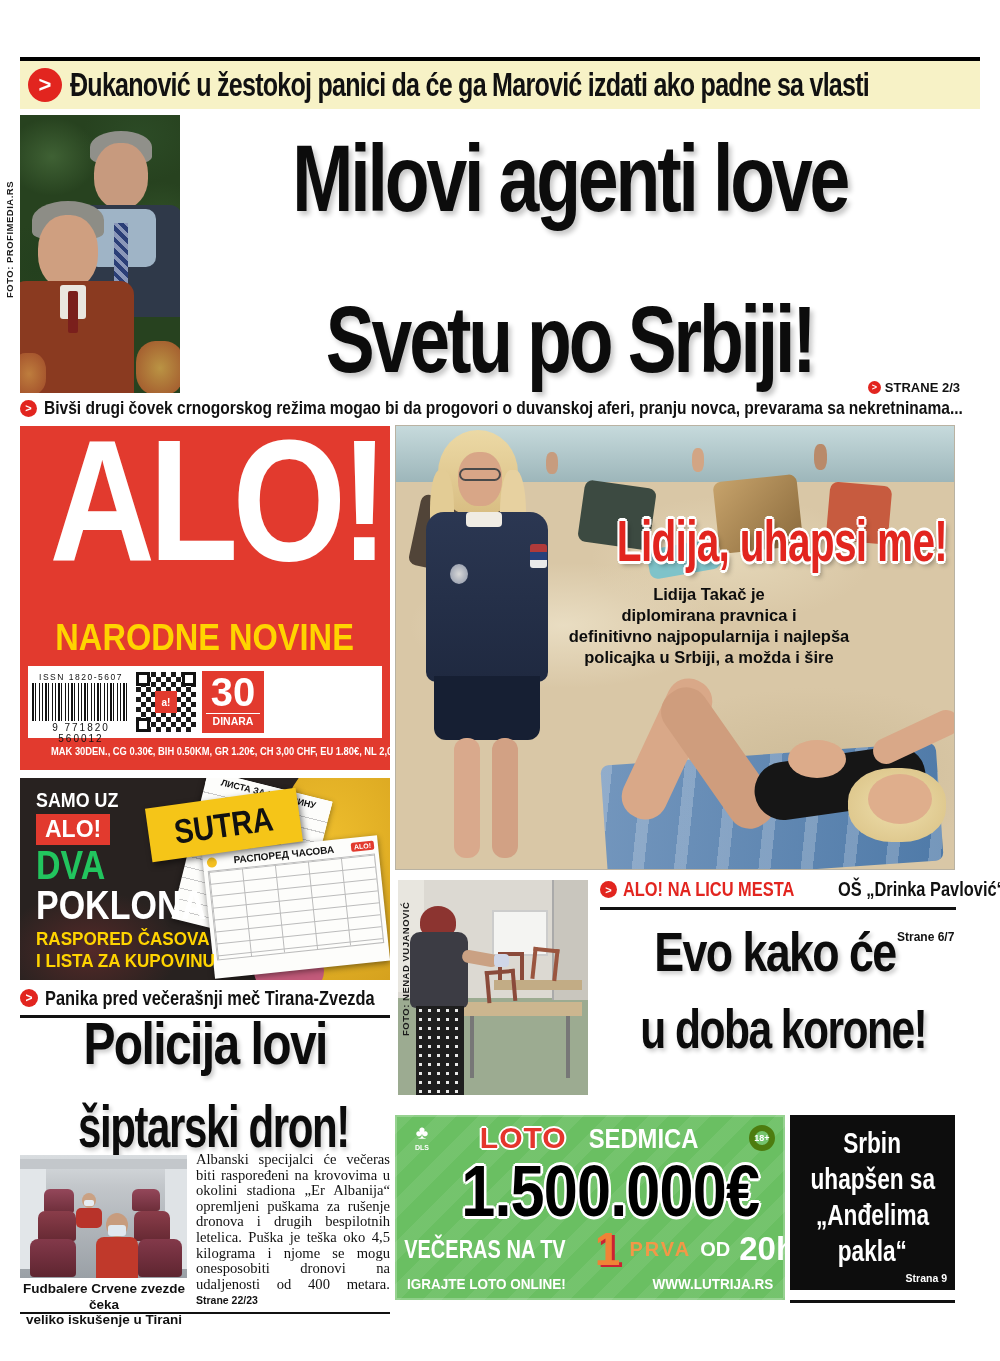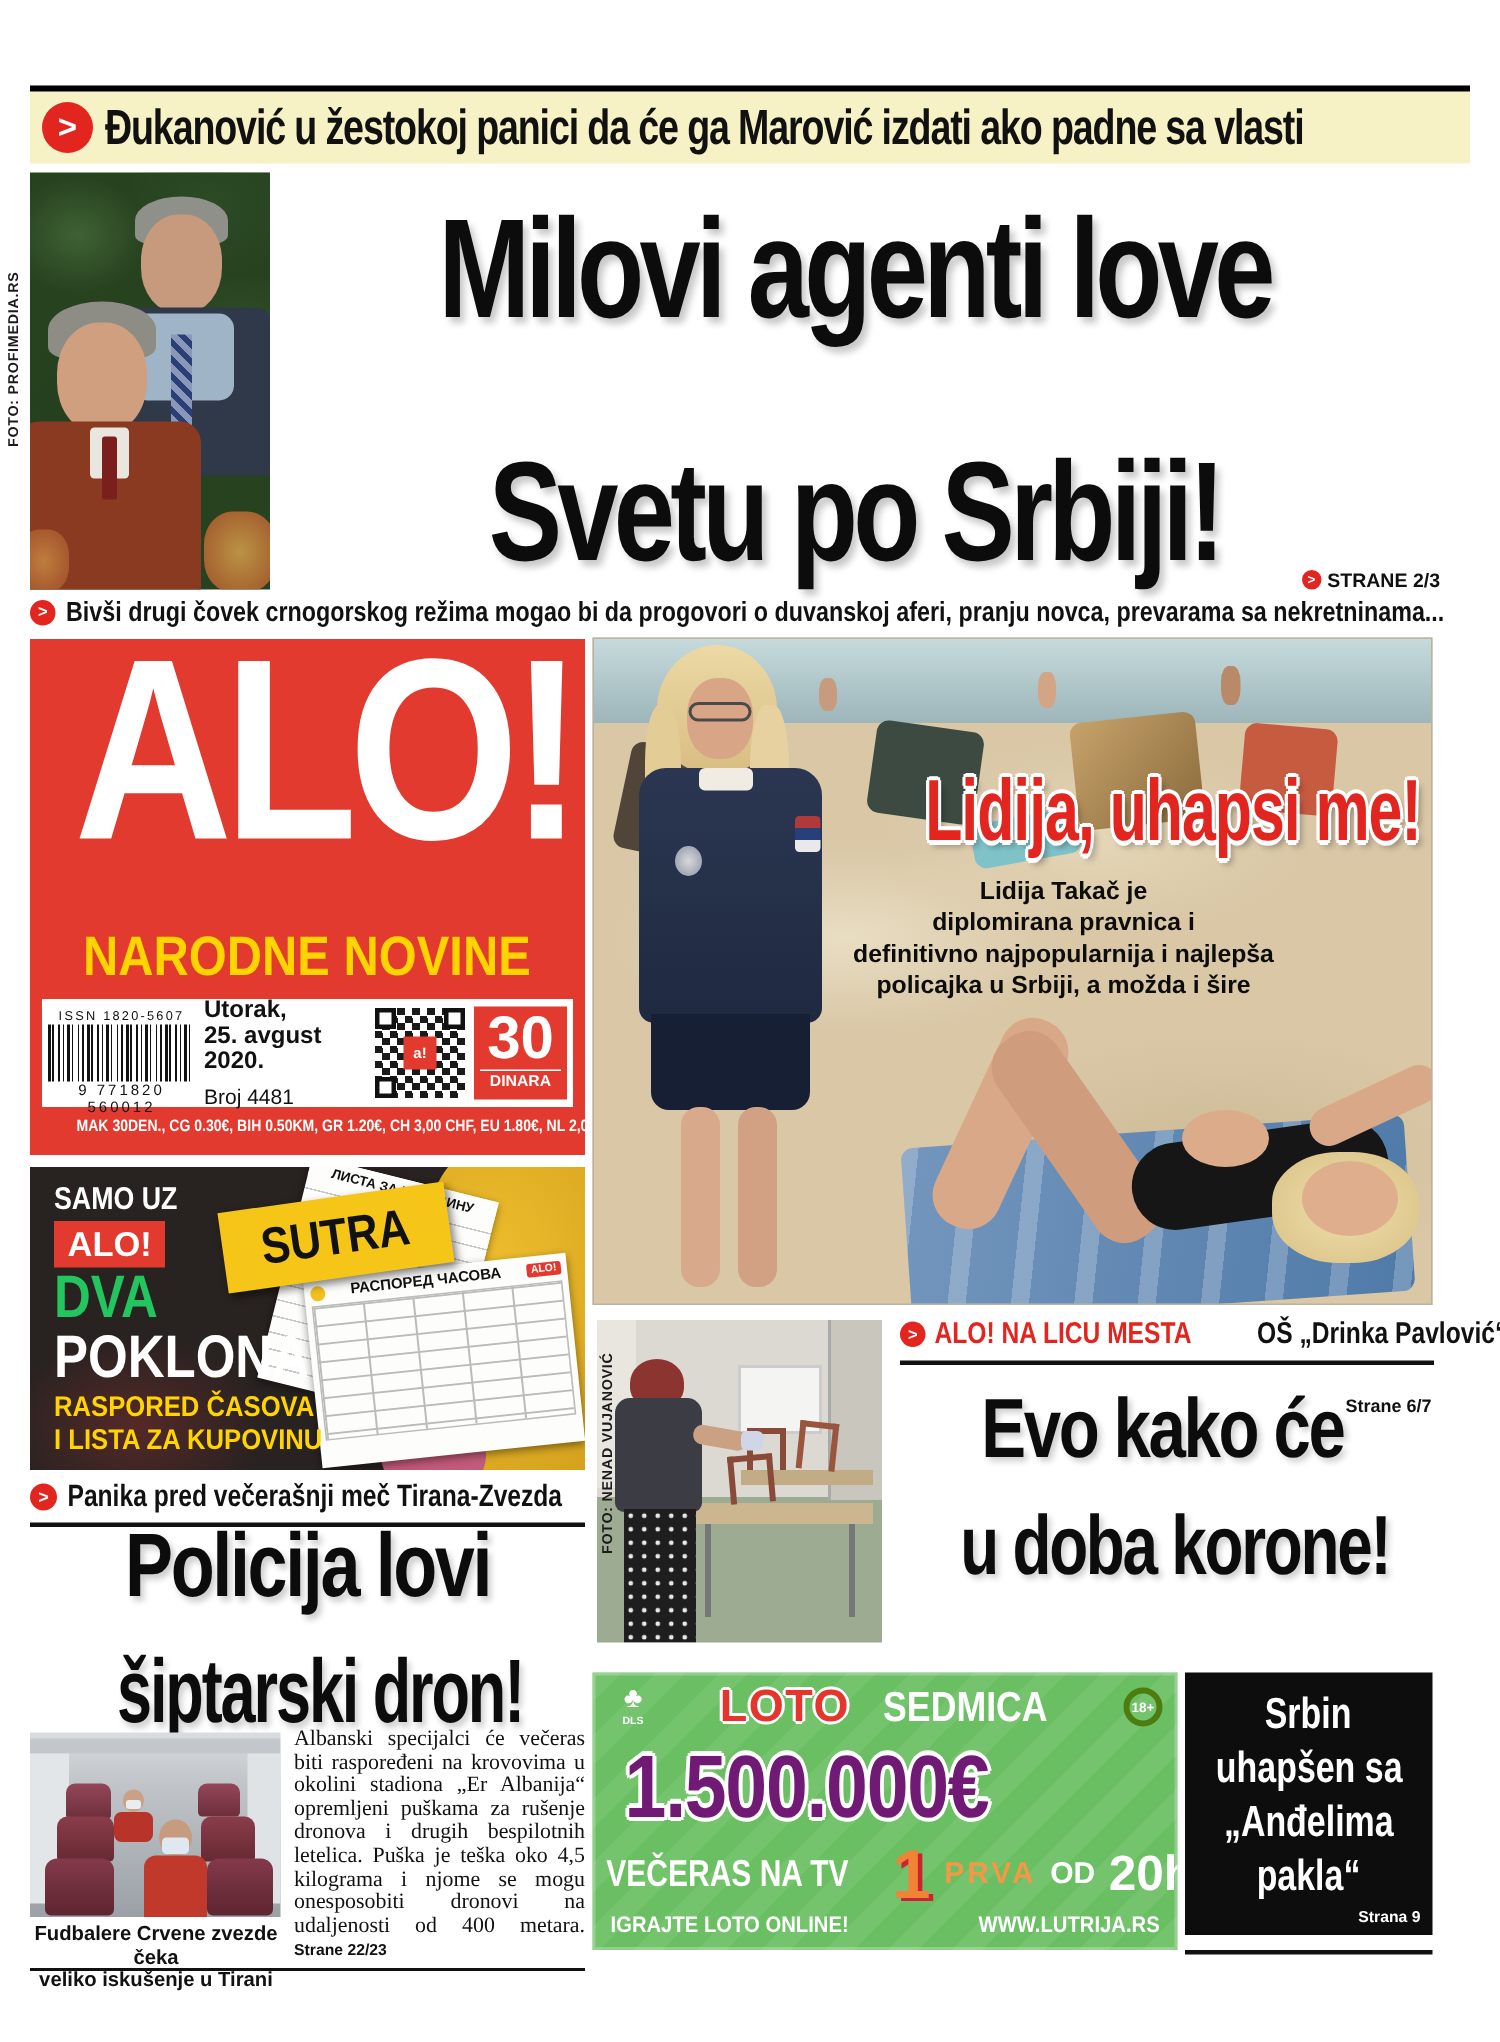--- a/index.html
+++ b/index.html
@@ -138,24 +138,24 @@
   .loto::before{content:"";position:absolute;inset:0;
      background:repeating-linear-gradient(135deg,rgba(255,255,255,.07) 0 14px,transparent 14px 30px);}
   .loto-row1{position:absolute;left:10px;right:10px;top:6px;display:flex;align-items:center;}
   .dls{width:34px;text-align:center;color:#fff;line-height:11px;}
   .dls-club{font-size:19px;line-height:18px;}
   .dls-name{font-size:7px;font-weight:bold;}
   .loto-brandwrap{flex:1;text-align:center;}
   .loto-brand{font-size:30px;font-weight:bold;color:#e5352c;letter-spacing:1px;
      text-shadow:-2px 0 #fff,2px 0 #fff,0 -2px #fff,0 2px #fff,-1px -1px #fff,1px 1px #fff,-1px 1px #fff,1px -1px #fff;}
   .loto-prod{font-size:28px;font-weight:bold;color:#fff;margin-left:8px;}
-  .age{width:26px;height:26px;border:4px solid #4d7c0f;border-radius:50%;color:#fff;font-size:9px;
+  .age{width:26px;height:26px;border:6px solid #4d7c0f;border-radius:50%;color:#fff;font-size:9px;
        font-weight:bold;display:flex;align-items:center;justify-content:center;box-sizing:border-box;}
-  .loto-amount{position:absolute;left:0;top:40px;width:100%;text-align:left;font-size:59px;
-     font-weight:bold;color:#701a75;letter-spacing:-1px;line-height:72px;
+  .loto-amount{position:absolute;left:0;top:40px;width:100%;text-align:right;font-size:72px;
+     font-weight:bold;color:#000000;letter-spacing:-1px;line-height:72px;
      text-shadow:-3px 0 #fff,3px 0 #fff,0 -3px #fff,0 3px #fff,-2px -2px #fff,2px 2px #fff,-2px 2px #fff,2px -2px #fff;}
   .loto-row3{position:absolute;left:0;top:114px;width:100%;display:flex;align-items:center;
              justify-content:center;gap:9px;}
   .lw-pre{font-size:25px;font-weight:bold;color:#fff;}
   .tv1{font-size:46px;font-weight:bold;color:#f08336;line-height:40px;text-shadow:3px 2px 0 #c23;}
   .tvname{font-size:20px;font-weight:bold;color:rgba(250,150,70,.95);letter-spacing:2px;}
   .lw-mid{font-size:20px;font-weight:bold;color:#fff;}
   .lw-time{font-size:33px;font-weight:bold;color:#fff;}
   .loto-row4{position:absolute;left:12px;right:12px;bottom:8px;display:flex;justify-content:space-between;
              color:#fff;font-size:15px;font-weight:bold;}
@@ -211,25 +211,20 @@
   </div>
 
   <div class="abs masthead">
     <div class="alo-logo"><span class="cx" style="--sx:.85">ALO!</span></div>
     <div class="alo-tag"><span class="cx" style="--sx:.88">NARODNE NOVINE</span></div>
     <div class="mast-panel">
       <div class="bc">
         <div class="bc-issn">ISSN 1820-5607</div>
         <div class="bc-bars"></div>
         <div class="bc-digits">9 771820 560012</div>
-      </div>
-      <div class="mast-date">
-        <div class="mast-day">Utorak,</div>
-        <div class="mast-dt">25. avgust 2020.</div>
-        <div class="mast-issue">Broj 4481</div>
       </div>
       <div class="qr">
         <div class="qr-f" style="left:0;top:0;"></div>
         <div class="qr-f" style="right:0;top:0;"></div>
         <div class="qr-f" style="left:0;bottom:0;"></div>
         <div class="qr-c">a!</div>
       </div>
       <div class="price-box">
         <div class="price-val">30</div>
         <div class="price-unit">DINARA</div>

